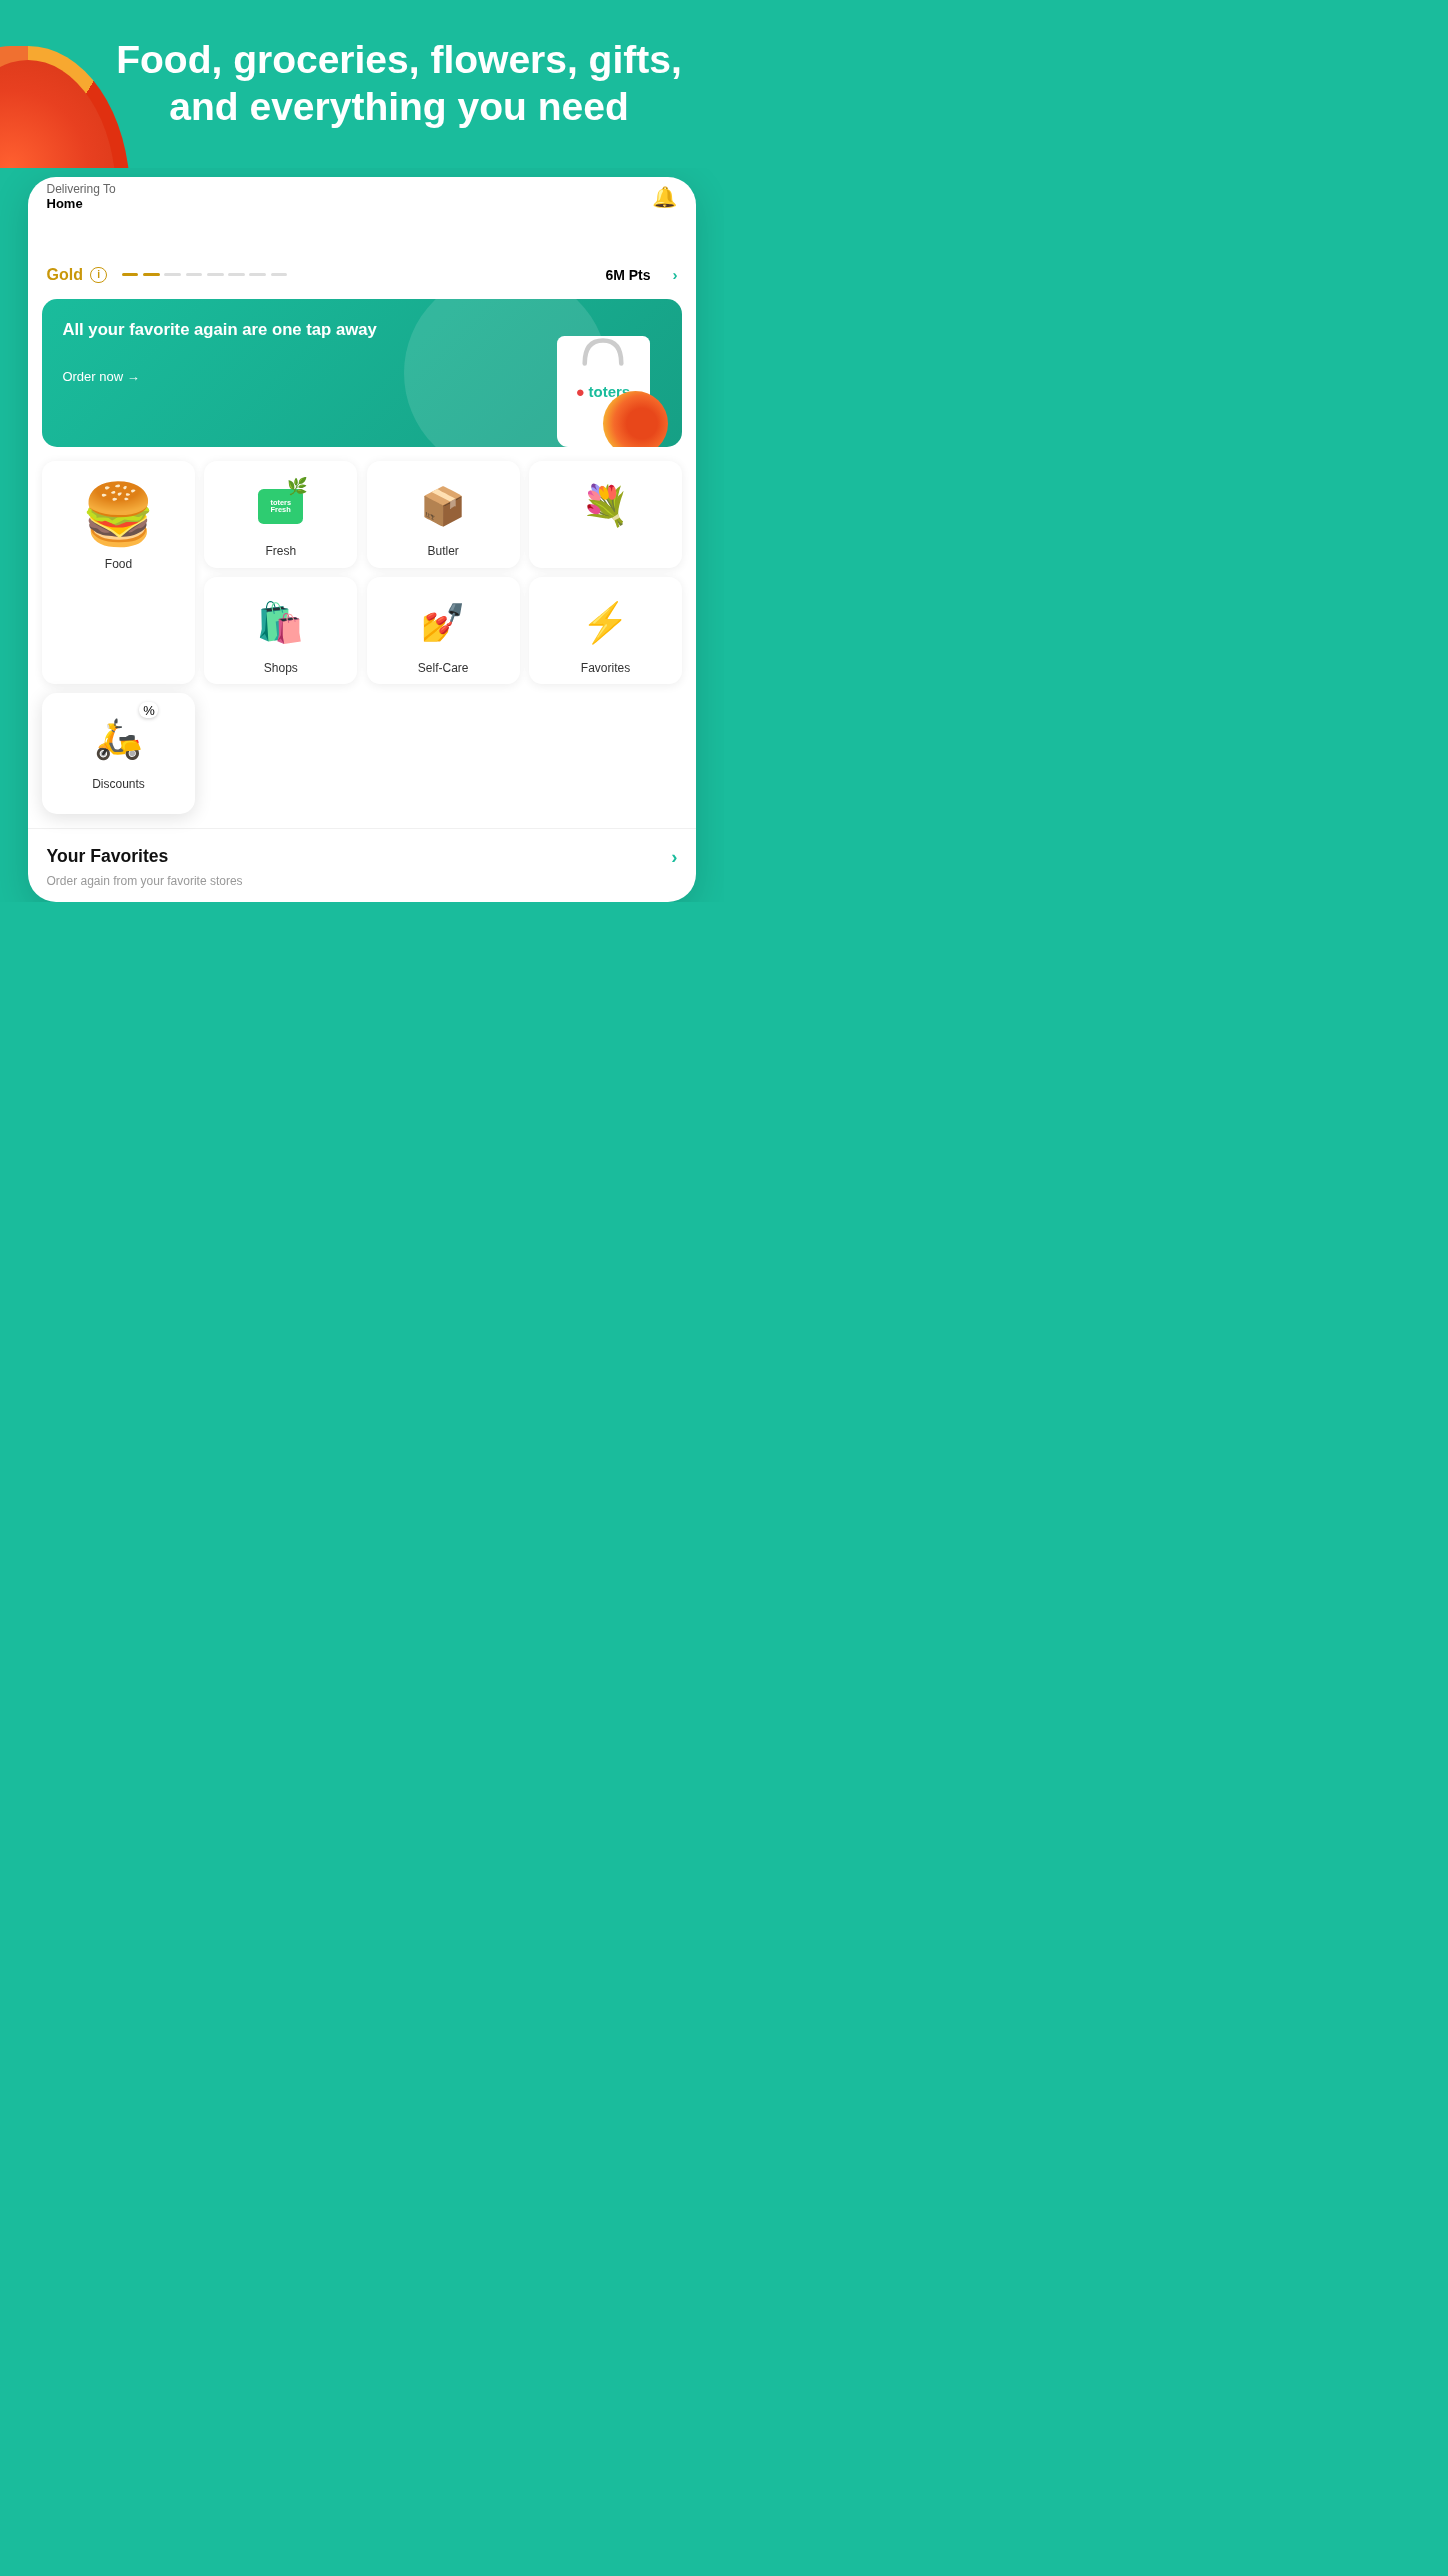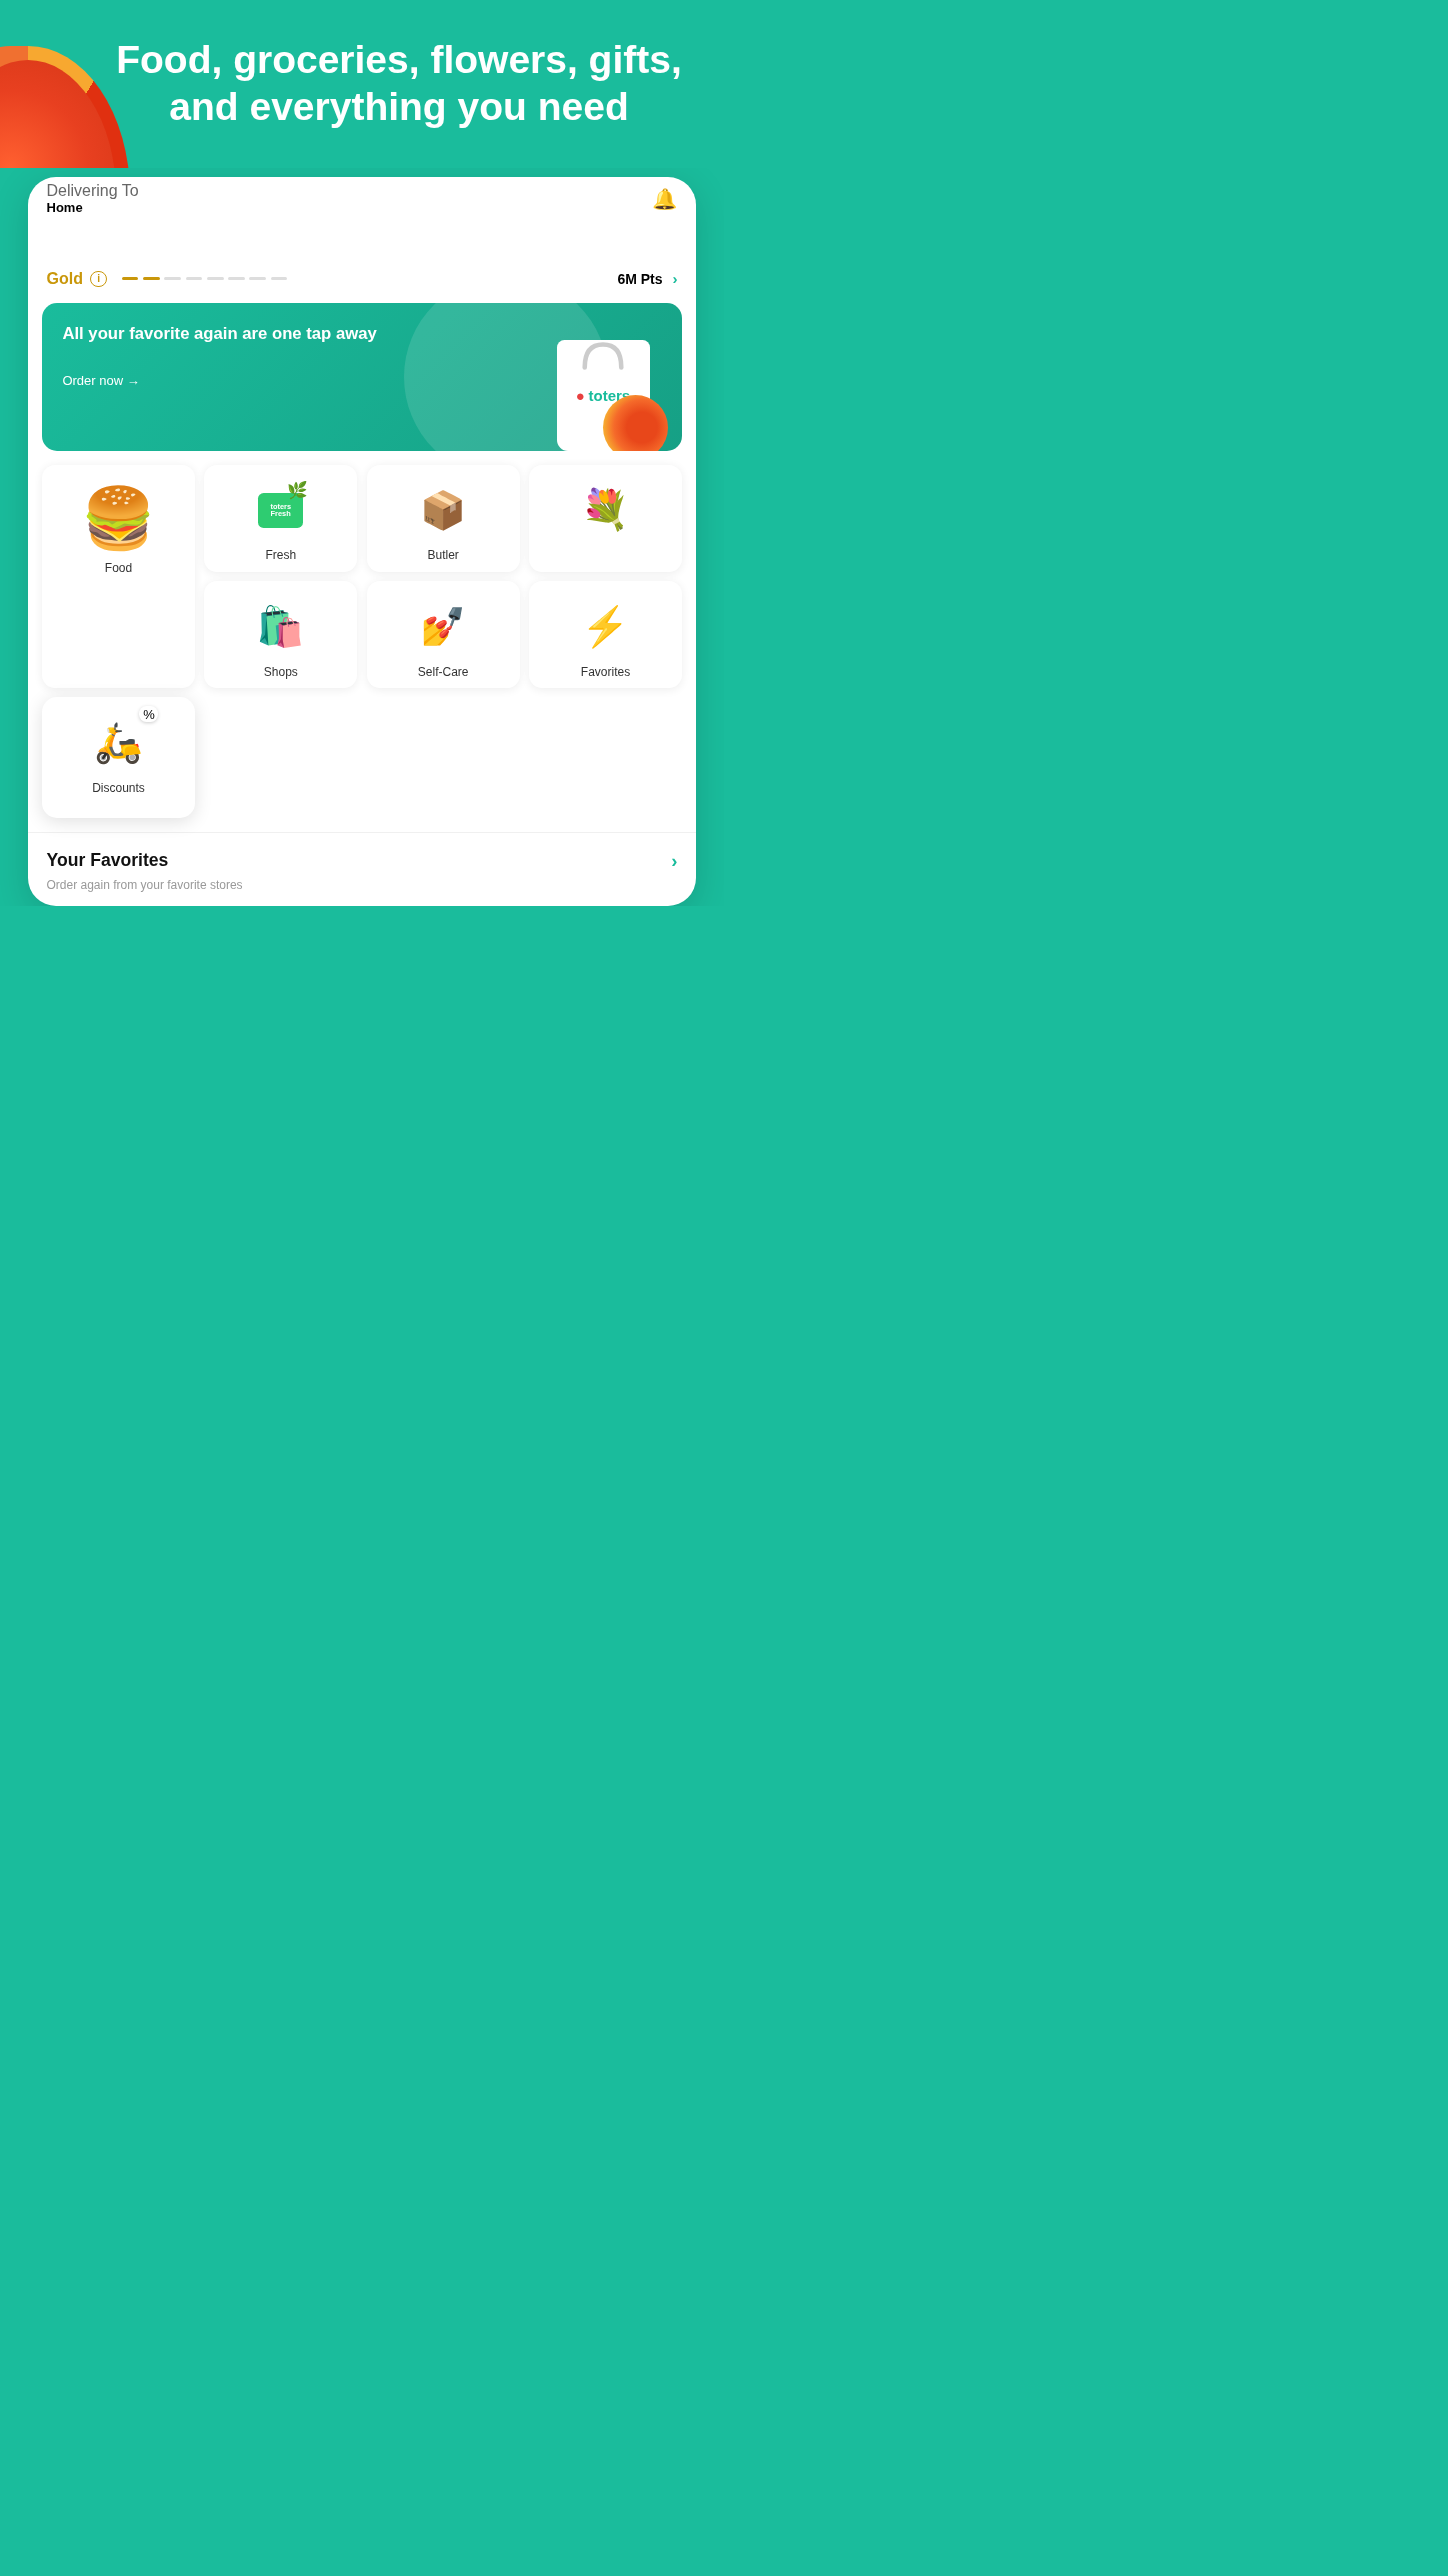--- a/index.html
+++ b/index.html
@@ -65,21 +65,21 @@
 
     
     .location-header {
       display: flex;
       justify-content: space-between;
       align-items: center;
       padding: 5.6px 18.5px 11px 18.5px;
     }
 
     .location-text .delivering-to {
-      font-size: 16px;
+      font-size: 12px;
       color: #666;
     }
 
     .location-text .home-text {
       font-size: 13px;
       font-weight: 700;
       color: #000;
     }
 
     .bell-icon {
@@ -135,21 +135,21 @@
       border-radius: 1.9px;
     }
 
     .gold-dot.empty {
       background: #ddd;
     }
 
     .points-right {
       display: flex;
       align-items: center;
-      gap: 10px;
+      gap: 22px;
       font-size: 14px;
       font-weight: 700;
       color: #000;
     }
 
     .points-chevron {
       color: #1ABC9C;
       font-size: 15px;
       font-weight: 700;
     }

